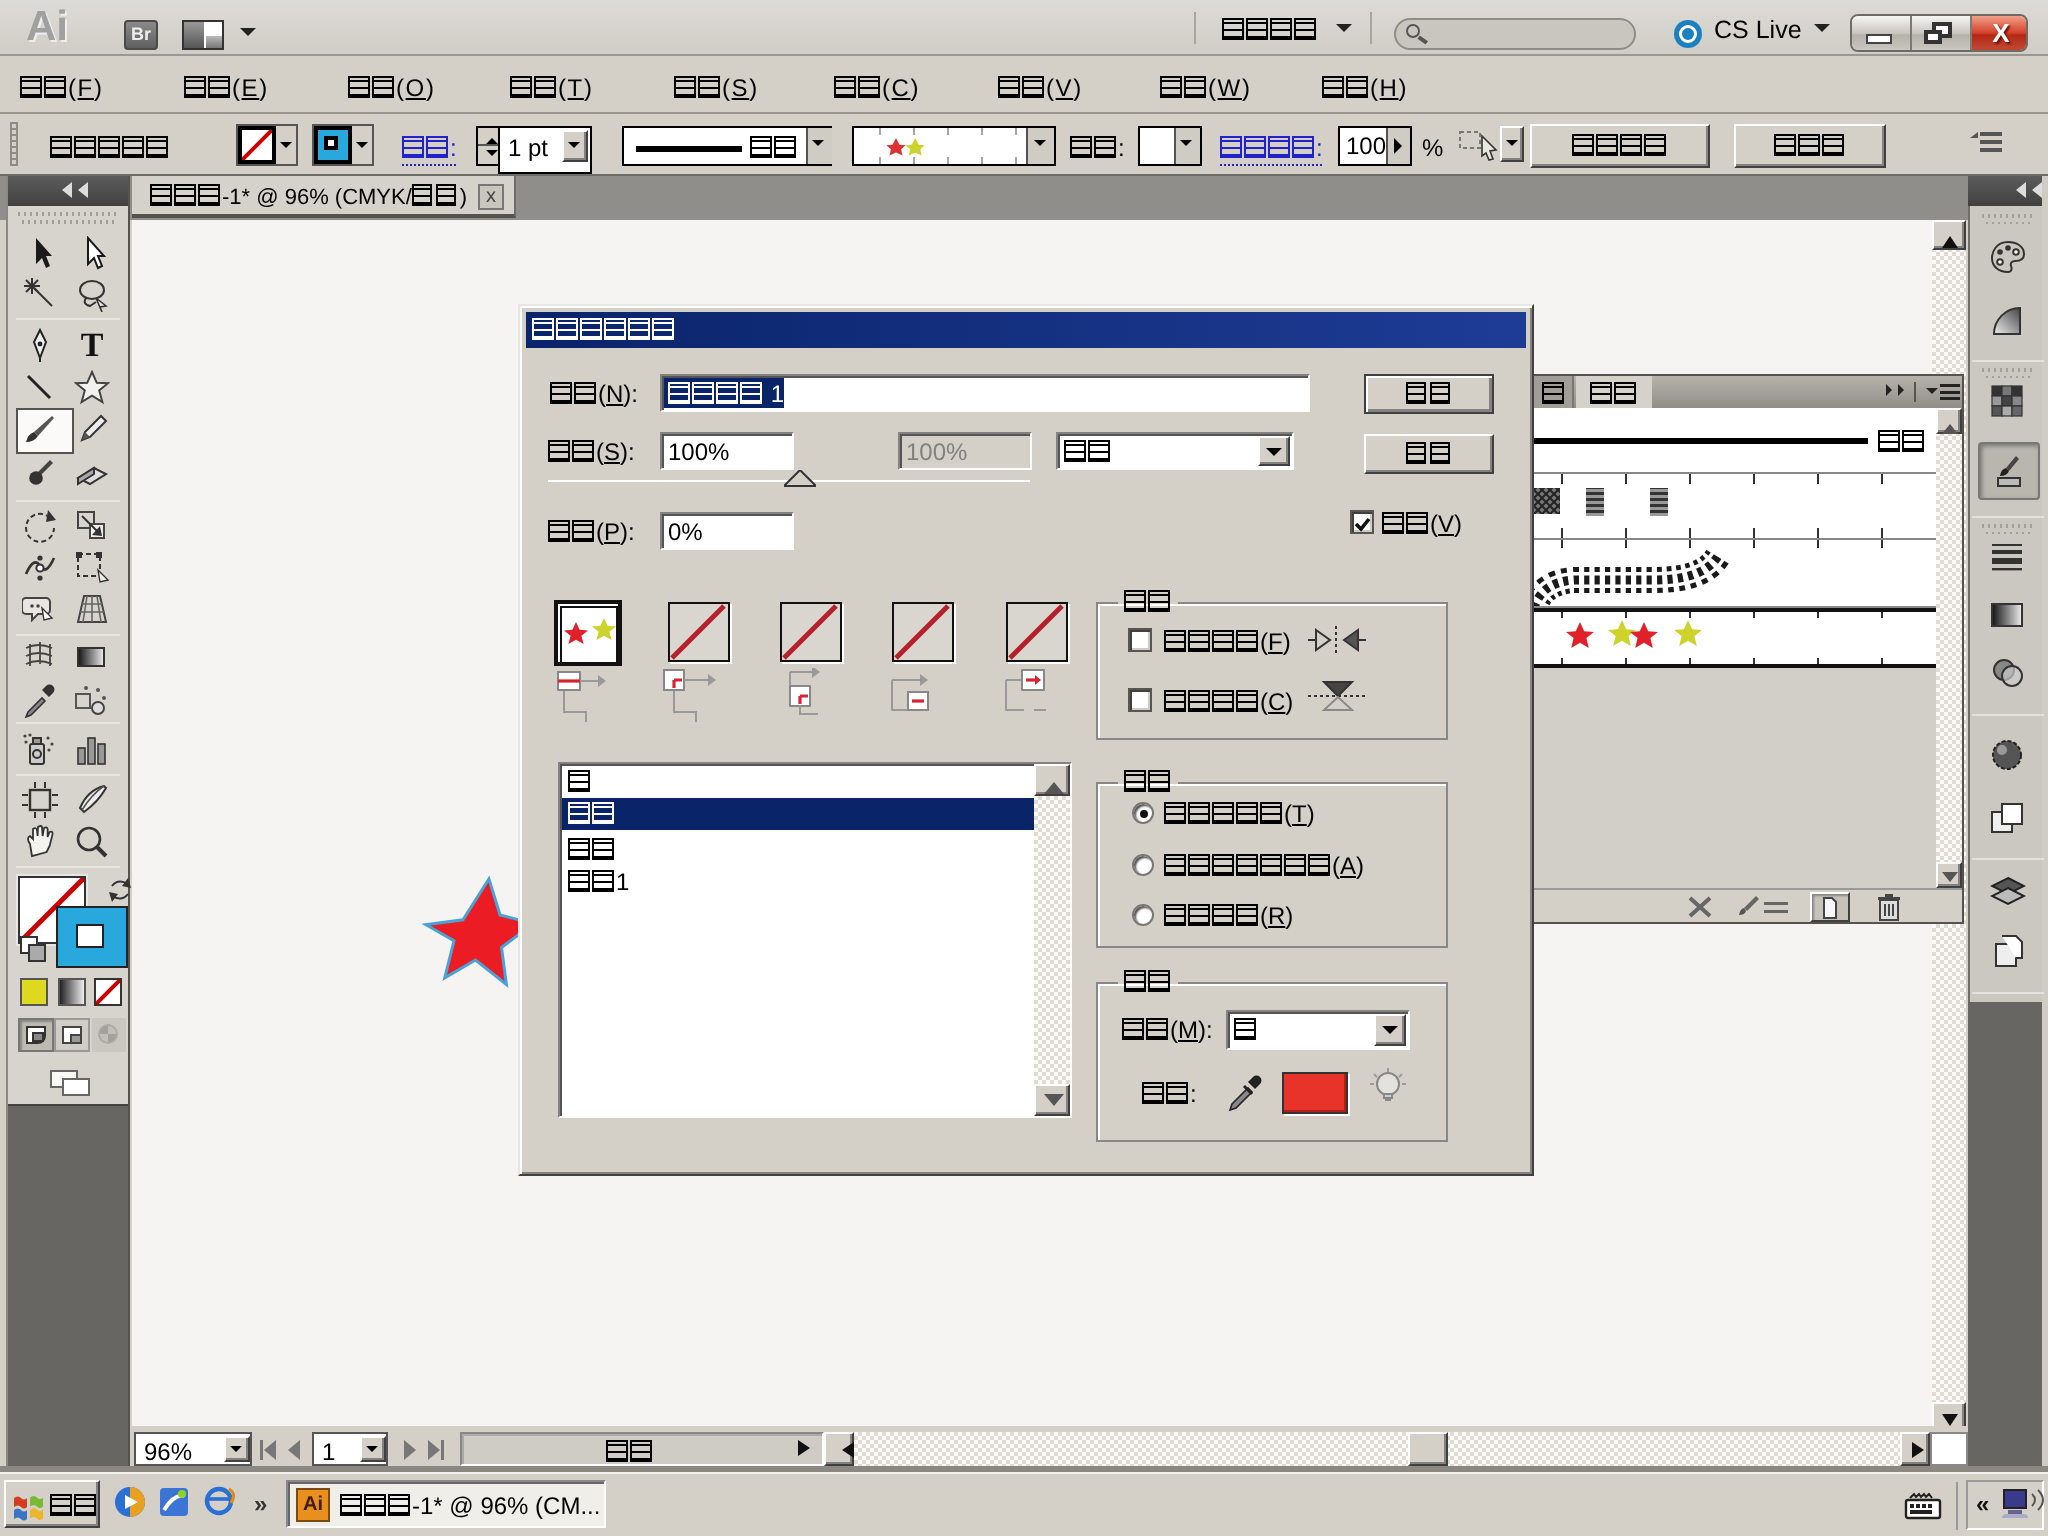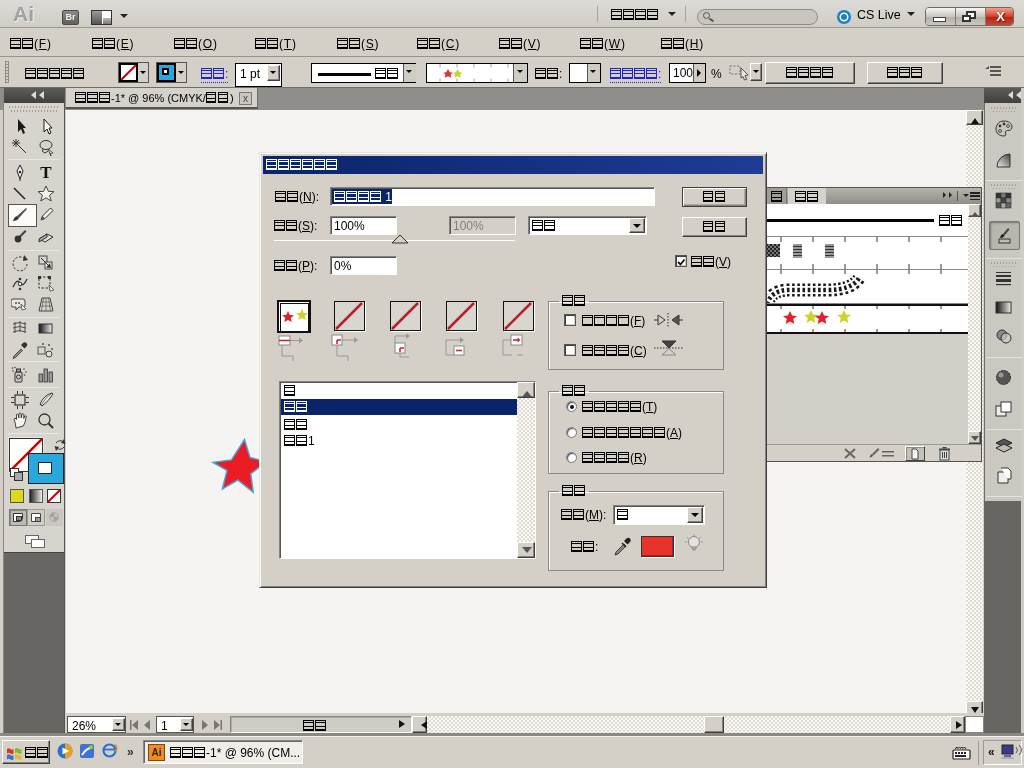--- a/index.html
+++ b/index.html
@@ -83,21 +83,21 @@
 <div class="ab" style="left:0px;top:0px;width:19px;height:19px;background:#29a8dd;border:2px solid #000">
         <div class="ab" style="left:3px;top:3px;width:7px;height:7px;background:#fff;border:2px solid #000"></div>
       </div>
 <div class="ab da" style="left:21px;top:8px;border-width:3.5px;border-top-color:#000"></div>
     </div>
 <div class="ab" style="left:201px;top:10px;color:#2222cc;border-bottom:1px dotted #2222cc;padding-bottom:1px"><i class="g"></i><i class="g"></i>:</div>
 <div class="ab" style="left:238px;top:6px;width:15px;height:20px;border:1px solid #000">
 <div style="width:13px;height:9px;background:#d4d0c8;border-bottom:1px solid #555;text-align:center"><span class="ua" style="border-width:3px;vertical-align:3px"></span></div>
 <div style="width:13px;height:9px;background:#d4d0c8;text-align:center"><span class="da" style="border-width:3px;vertical-align:3px"></span></div>
     </div>
-<div class="ab" style="left:235px;top:6px;width:47px;height:24px;border:1px solid #000;background:#fff">
+<div class="ab" style="left:249px;top:6px;width:47px;height:24px;border:1px solid #000;background:#fff">
 <div class="ab" style="left:4px;top:3px">1 pt</div>
 <div class="ab dd" style="left:31px;top:1px;width:13px;height:16px">
         <span class="da ab" style="left:2px;top:5px;border-width:3.5px"></span>
       </div>
     </div>
 <div class="ab" style="left:311px;top:6px;width:105px;height:20px;border:1px solid #000;background:#fff">
 <div class="ab" style="left:6px;top:9px;width:53px;height:2.5px;background:#000"></div>
 <div class="ab" style="left:63px;top:3px"><i class="g"></i><i class="g"></i></div>
 <div class="ab" style="left:91px;top:0px;width:1px;height:18px;background:#555"></div>
 <div class="ab" style="left:92px;top:0;width:12px;height:18px;background:#cfccc4">
@@ -372,21 +372,21 @@
   </svg>
 <div class="ab checker" style="left:966px;top:110px;width:17px;height:606px"></div>
 <div class="ab btn" style="left:966px;top:110px;width:17px;height:15px">
     <span class="ab" style="left:4px;top:3px;width:0;height:0;border:4.5px solid transparent;border-bottom:6px solid #111"></span>
   </div>
 <div class="ab btn" style="left:966px;top:701px;width:17px;height:15px">
     <span class="ab" style="left:4px;top:5px;width:0;height:0;border:4.5px solid transparent;border-top:6px solid #111"></span>
   </div>
 <div class="ab" style="left:66px;top:713px;width:918px;height:20px;background:#d4d0c8">
 <div class="ab" style="left:1px;top:3px;width:59px;height:17px;border:1px solid #555;background:#fff">
-<div class="ab" style="left:4px;top:2px">26%</div>
+<div class="ab" style="left:4px;top:2px">96%</div>
 <div class="ab dd" style="left:44px;top:1px;width:13px;height:13px">
         <span class="da ab" style="left:2px;top:4px;border-width:3.5px"></span>
       </div>
     </div>
 <svg class="ab" style="left:64px;top:6px" width="100" height="12">
 <g fill="#777">
         <polygon points="8,1 8,11 2,6"></polygon>
         <rect x="0" y="1" width="1.5" height="10"></rect>
         <polygon points="20,1 20,11 14,6"></polygon>
       </g>

